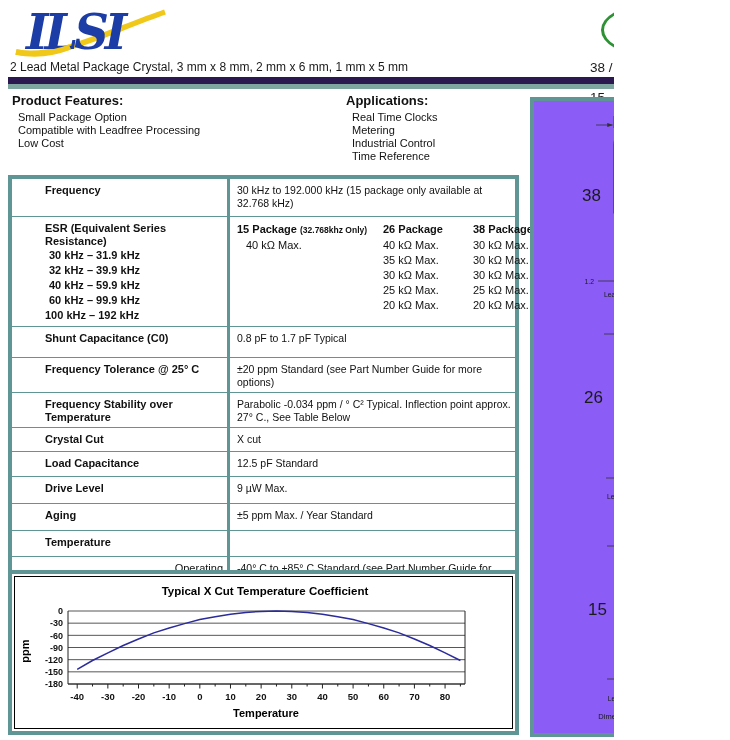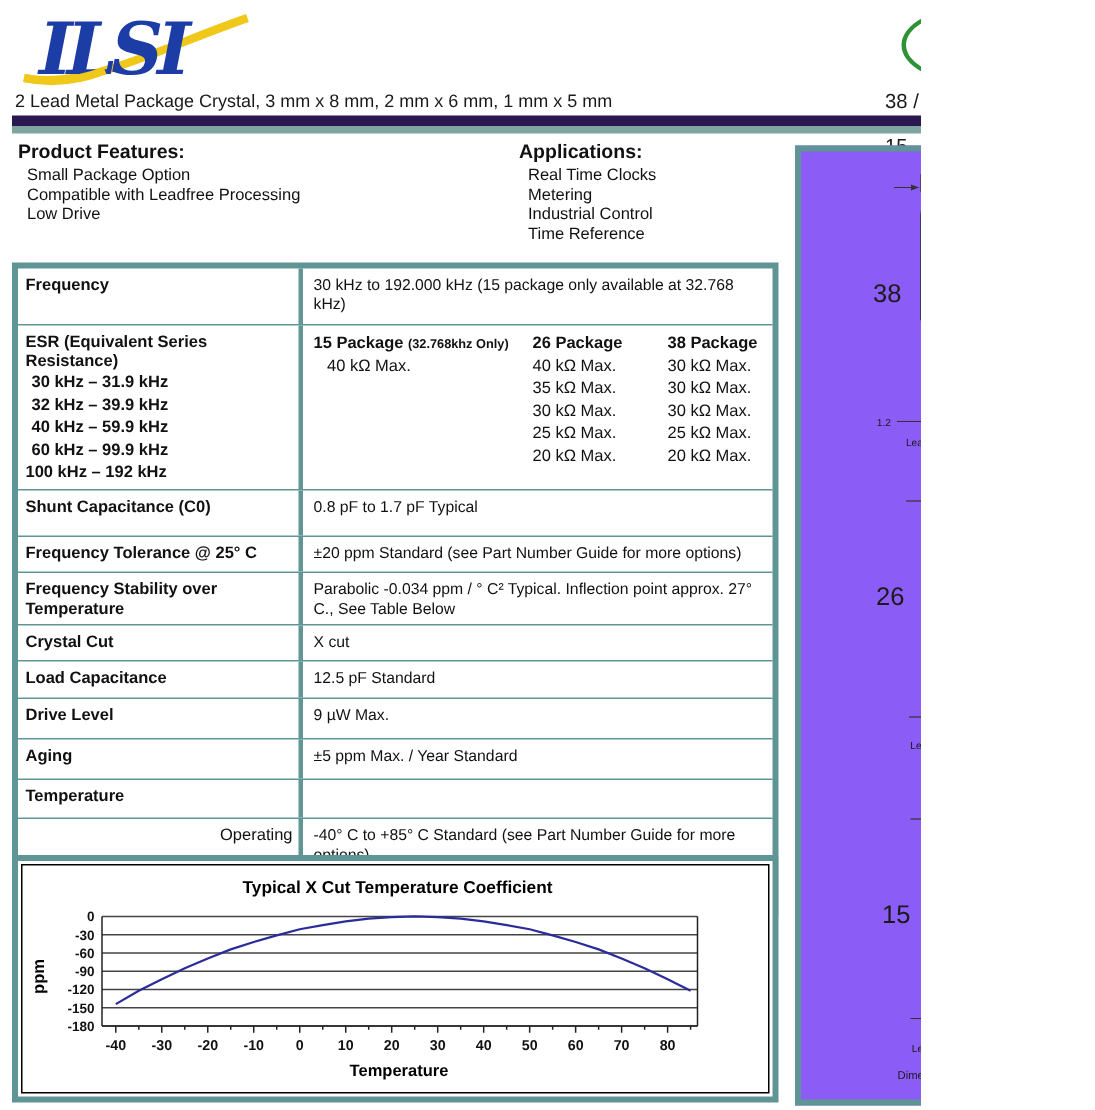--- a/index.html
+++ b/index.html
@@ -23,21 +23,21 @@
   #features{left:12px;top:93px;width:300px;}
   #applications{left:346px;top:93px;width:180px;}
   .list-heading{font-size:13px;font-weight:bold;margin-bottom:3px;}
   .list-item{margin-left:6px;line-height:13px;}
 
   
   #spec-table{position:absolute;left:8px;top:175px;width:511px;border:4px solid #5f9695;box-sizing:border-box;background:#fff;}
   .srow{display:flex;border-top:1.5px solid #5f9695;}
   .srow:first-child{border-top:none;}
   .cell{box-sizing:border-box;}
-  .cell.lab{width:190px;flex:0 0 190px;border-right:3px solid #5f9695;padding:5px 4px 3px 5px;font-weight:bold;font-size:11px;line-height:13px;}
+  .cell.lab{width:190px;flex:0 0 190px;border-right:3px solid #5f9695;padding:5px 4px 3px 5px;font-weight:bold;font-size:11px;line-height:13px;margin-left:28px;}
   .cell.val{flex:1;padding:5px 4px 3px 7px;font-size:10.5px;line-height:13px;}
   .cell.lab.indent{padding-left:35px;font-weight:normal;text-align:right;}
   .h-freq{min-height:37px;} .h-esr{min-height:90px;} .h-30{min-height:30px;} .h-23{min-height:23px;}
   .h-31{min-height:31px;} .h-24{min-height:24px;} .h-26{min-height:26px;} .h-25{min-height:25px;} .h-28{min-height:28px;}
 
   .esr-ranges{font-weight:bold;font-size:11px;line-height:15px;}
   .esr-ranges .rg{padding-left:4px;}
   .esr-ranges .rg.last{padding-left:0;}
   .esr-grid{display:grid;grid-template-columns:146px 86px 80px;font-size:11px;line-height:15px;}
   .esr-grid .hdr{font-weight:bold;}
@@ -86,21 +86,21 @@
 
   <div id="divider">
     <div class="purple"></div>
     <div class="teal"></div>
   </div>
 
   <div id="features" class="list-block">
     <div class="list-heading">Product Features:</div>
     <div class="list-item">Small Package Option</div>
     <div class="list-item">Compatible with Leadfree Processing</div>
-    <div class="list-item">Low Drive</div>
+    <div class="list-item">Low Cost</div>
   </div>
 
   <div id="applications" class="list-block">
     <div class="list-heading">Applications:</div>
     <div class="list-item">Real Time Clocks</div>
     <div class="list-item">Metering</div>
     <div class="list-item">Industrial Control</div>
     <div class="list-item">Time Reference</div>
   </div>
 

